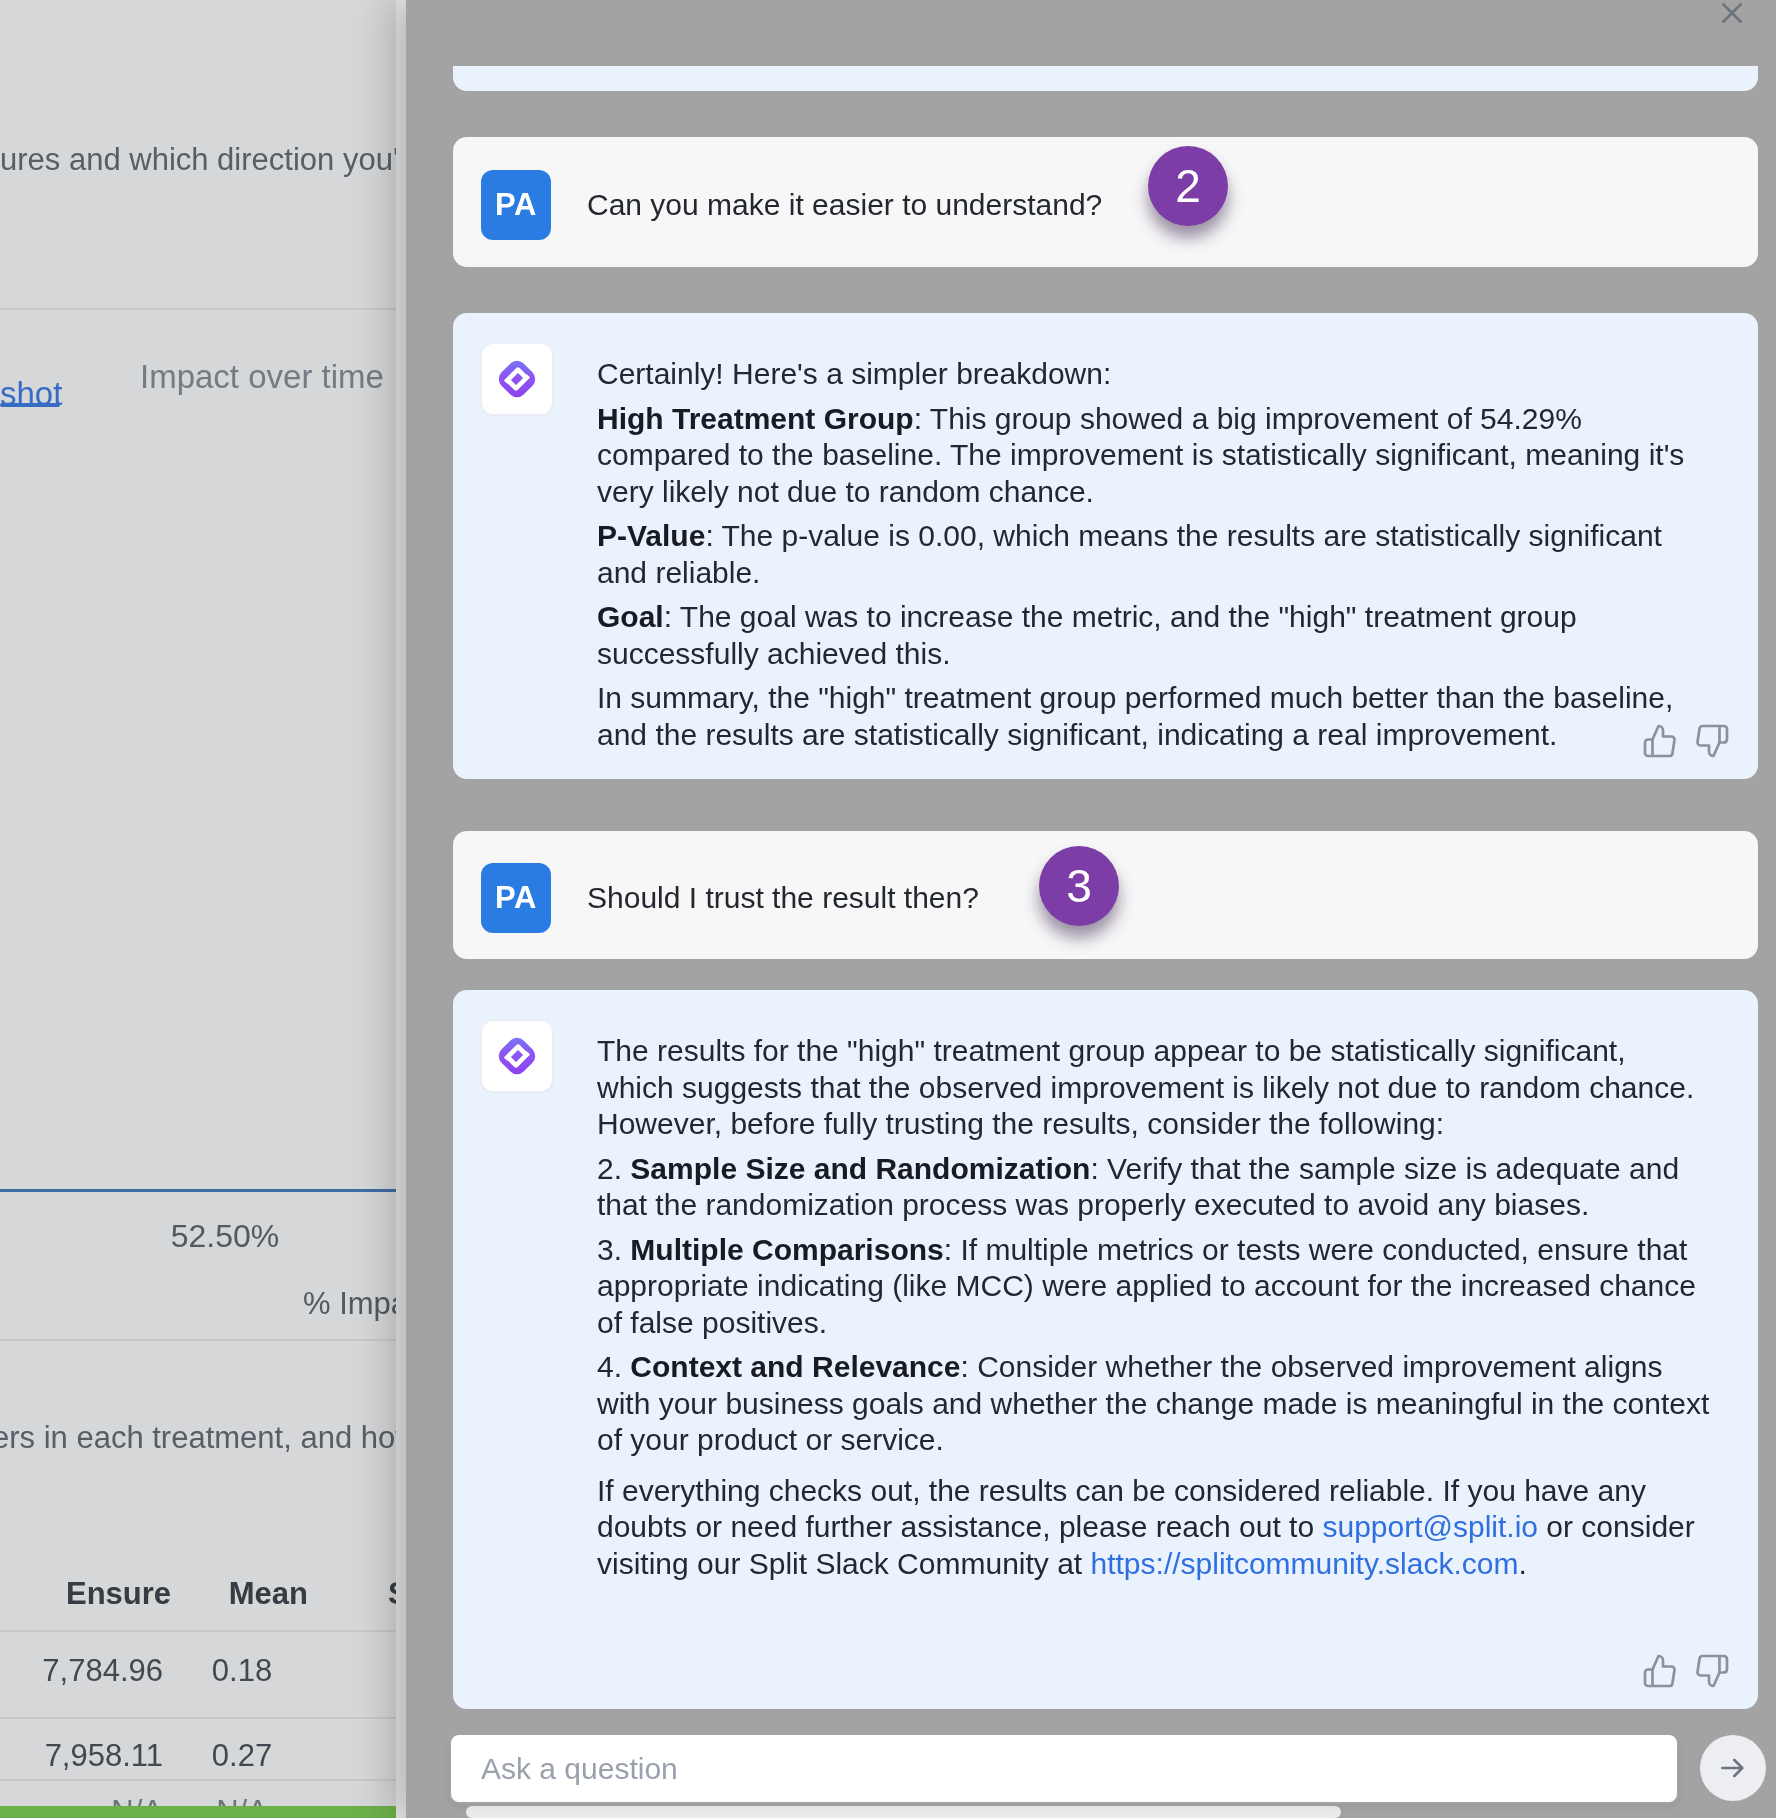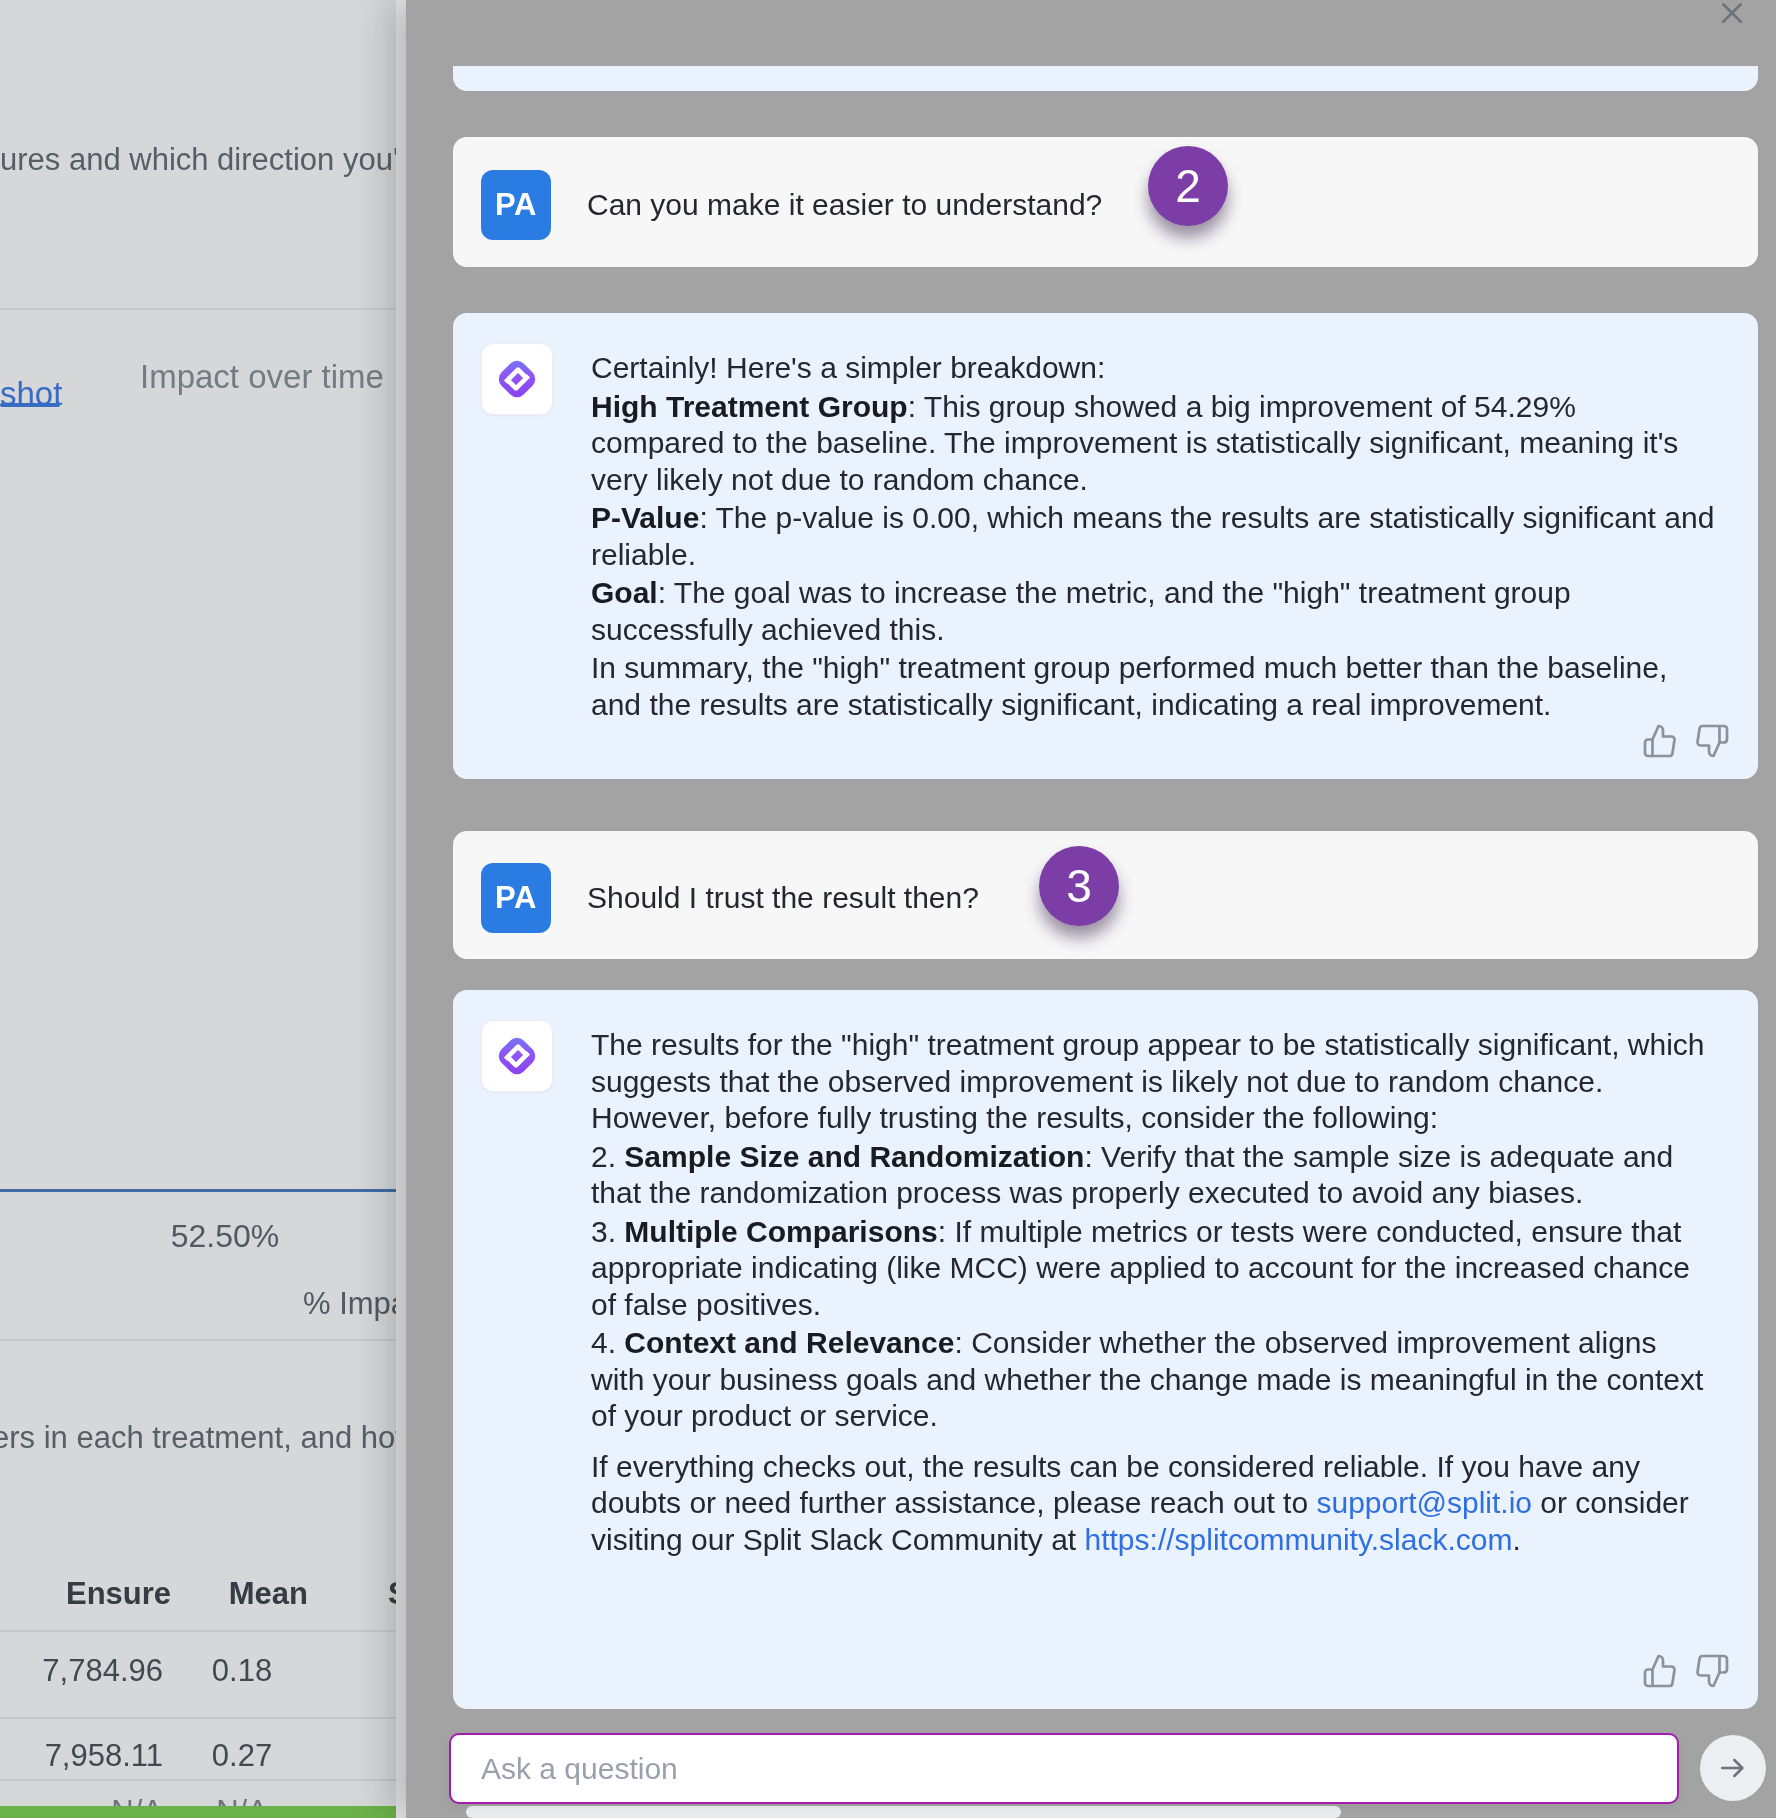--- a/index.html
+++ b/index.html
@@ -47,38 +47,38 @@
   .msg-3{top:831px;height:128px;background:#f7f7f8;align-items:center;}
   .msg-4{top:990px;height:719px;background:#e9f2fd;}
 
   .avatar{width:70px;height:70px;border-radius:12px;flex:none;display:flex;
           align-items:center;justify-content:center;}
   .avatar.user{background:#2b7ce2;color:#fff;font-size:31px;font-weight:bold;letter-spacing:0.5px;}
   .avatar.ai{background:#fff;border:1px solid #ececf1;box-shadow:0 1px 2px rgba(0,0,0,0.04);}
 
   .user-text{font-size:30px;color:#23272f;}
   .rich{font-size:30px;line-height:36.5px;color:#23272f;width:1130px;margin-top:5px;}
-  .rich p{margin:2px;}
+  .rich p{margin:8px;}
   .rich p.gap{margin-top:14px;}
   .rich b{font-weight:bold;color:#181b21;}
   .rich a{color:#2f6fe0;text-decoration:none;cursor:pointer;}
 
   .feedback{position:absolute;right:28px;bottom:20px;display:flex;gap:16px;color:#8b929c;}
   .feedback .fb-btn{cursor:pointer;display:flex;}
 
   .som-badge{position:absolute;width:80px;height:80px;border-radius:50%;background:#7d3da6;
              color:#fff;font-size:46px;display:flex;align-items:center;justify-content:center;
              box-shadow:0 12px 16px rgba(40,20,60,0.45);z-index:5;}
   .badge-2{left:742px;top:146px;}
   .badge-3{left:633px;top:846px;}
 
   .bottom-band{position:absolute;left:60px;top:1806px;width:875px;height:12px;
                background:#eaebed;border-radius:6px;}
   .input-box{position:absolute;left:43px;top:1733px;width:1230px;height:71px;
-             border:2px solid #a21caf;border-radius:10px;background:#fff;box-sizing:border-box;
+             border:2px solid #a3a3a3;border-radius:10px;background:#fff;box-sizing:border-box;
              box-shadow:0 4px 8px rgba(0,0,0,0.05);}
   .input-box input{width:100%;height:100%;border:none;outline:none;background:transparent;
                    padding:0 30px;font-size:30px;font-family:"Liberation Sans",sans-serif;color:#23272f;}
   .input-box input::placeholder{color:#9aa1ac;opacity:1;}
   .send-btn{position:absolute;left:1294px;top:1735px;width:66px;height:66px;border-radius:50%;
             background:#edeef1;display:flex;align-items:center;justify-content:center;
             color:#6e7580;cursor:pointer;}
 </style>
 </head>
 <body>

